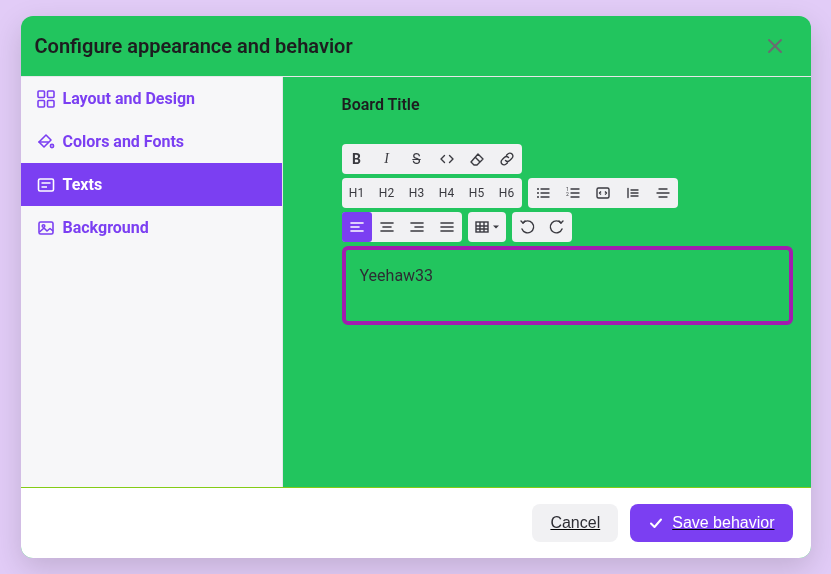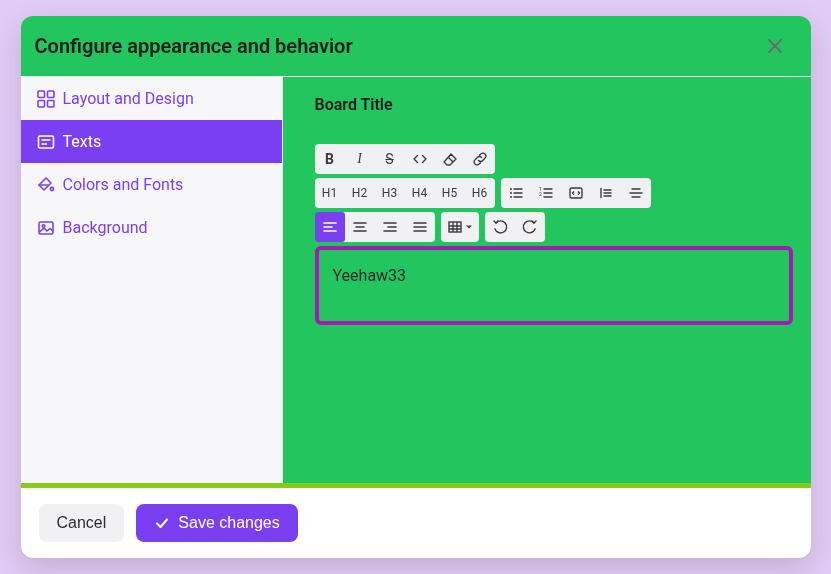--- a/index.html
+++ b/index.html
@@ -53,33 +53,34 @@
     border-right: 1px solid #e7e7ea;
     display: flex;
     flex-direction: column;
   }
   .side-item {
     display: flex;
     align-items: center;
     gap: 8px;
     padding: 12px 16px;
     font-size: 16px;
-    font-weight: 400;
+    font-weight: 700;
     color: #7b3ff2;
     cursor: pointer;
   }
   .side-item svg { flex-shrink: 0; }
   .side-item.active {
     background: #7b3ff2;
     color: #fff;
   }
   .main {
     flex: 1;
     padding: 18px 18px 0 32px;
     overflow: auto;
+    margin-left: 27px;
   }
   .field { margin-bottom: 30px; }
   .field-label {
     font-size: 16px;
     font-weight: 600;
     color: #1d1d1f;
     margin-bottom: 8px;
   }
   .text-input {
     width: 100%;
@@ -122,25 +123,26 @@
     margin-top: 0;
   }
   .editor-content {
     padding: 16px 14px 36px 14px;
     font-size: 16px;
     color: #2d2d33;
     min-height: 60px;
   }
   .dialog-footer {
     display: flex;
-    justify-content: flex-start;
+    justify-content: flex-end;
     gap: 12px;
     padding: 16px 18px;
-    border-top: 5px solid #84cc16;
+    border-top: 1px solid #84cc16;
     background: #fff;
+    text-decoration: underline;
   }
   .btn {
     border-radius: 8px;
     padding: 10px 18px;
     font-size: 16px;
     font-weight: 500;
     cursor: pointer;
     display: flex;
     align-items: center;
     gap: 8px;
@@ -172,39 +174,39 @@
       <div class="side-item">
         <svg width="18" height="18" viewBox="0 0 18 18" fill="none" stroke="currentColor" stroke-width="1.6">
             <rect x="1" y="1" width="6.5" height="6.5" rx="1"></rect>
             <rect x="10.5" y="1" width="6.5" height="6.5" rx="1"></rect>
             <rect x="1" y="10.5" width="6.5" height="6.5" rx="1"></rect>
             <rect x="10.5" y="10.5" width="6.5" height="6.5" rx="1"></rect>
           </svg>
         <span>Layout and Design</span>
       </div>
 
+      <div class="side-item">
+        <svg width="18" height="18" viewBox="0 0 18 18" fill="none" stroke="currentColor" stroke-width="1.6" stroke-linecap="round" stroke-linejoin="round">
+            <path d="M9 2 L14 7 L7 14 L2 9 Z"></path>
+            <path d="M2 9 L11 9"></path>
+            <circle cx="15" cy="13" r="1.6"></circle>
+          </svg>
+        <span>Colors and Fonts</span>
+      </div>
+
       <div class="side-item active">
         <svg width="18" height="18" viewBox="0 0 18 18" fill="none" stroke="currentColor" stroke-width="1.6">
             <rect x="1.5" y="3" width="15" height="12" rx="1.5"></rect>
             <line x1="4.5" y1="7" x2="13.5" y2="7"></line>
             <line x1="4.5" y1="11" x2="10" y2="11"></line>
           </svg>
         <span>Texts</span>
       </div>
 
       <div class="side-item">
-        <svg width="18" height="18" viewBox="0 0 18 18" fill="none" stroke="currentColor" stroke-width="1.6" stroke-linecap="round" stroke-linejoin="round">
-            <path d="M9 2 L14 7 L7 14 L2 9 Z"></path>
-            <path d="M2 9 L11 9"></path>
-            <circle cx="15" cy="13" r="1.6"></circle>
-          </svg>
-        <span>Colors and Fonts</span>
-      </div>
-
-      <div class="side-item">
         <svg width="18" height="18" viewBox="0 0 18 18" fill="none" stroke="currentColor" stroke-width="1.6" stroke-linejoin="round">
             <rect x="2" y="3" width="14" height="12" rx="1.5"></rect>
             <circle cx="6.5" cy="7" r="1.3"></circle>
             <path d="M2.5 13 L7 9 L10 12 L13 9.5 L16 12"></path>
           </svg>
         <span>Background</span>
       </div>
 
 
 
@@ -366,17 +368,17 @@
 
     </div>
   </div>
 
   <div class="dialog-footer">
     <button class="btn btn-cancel">Cancel</button>
     <button class="btn btn-primary">
       <svg width="16" height="16" viewBox="0 0 16 16" fill="none" stroke="currentColor" stroke-width="2" stroke-linecap="round" stroke-linejoin="round">
           <polyline points="3,8.5 6.5,12 13,4.5"></polyline>
         </svg>
-      <span>Save changes</span>
+      <span>Save behavior</span>
     </button>
   </div>
 
 </div>
 
 </body></html>

